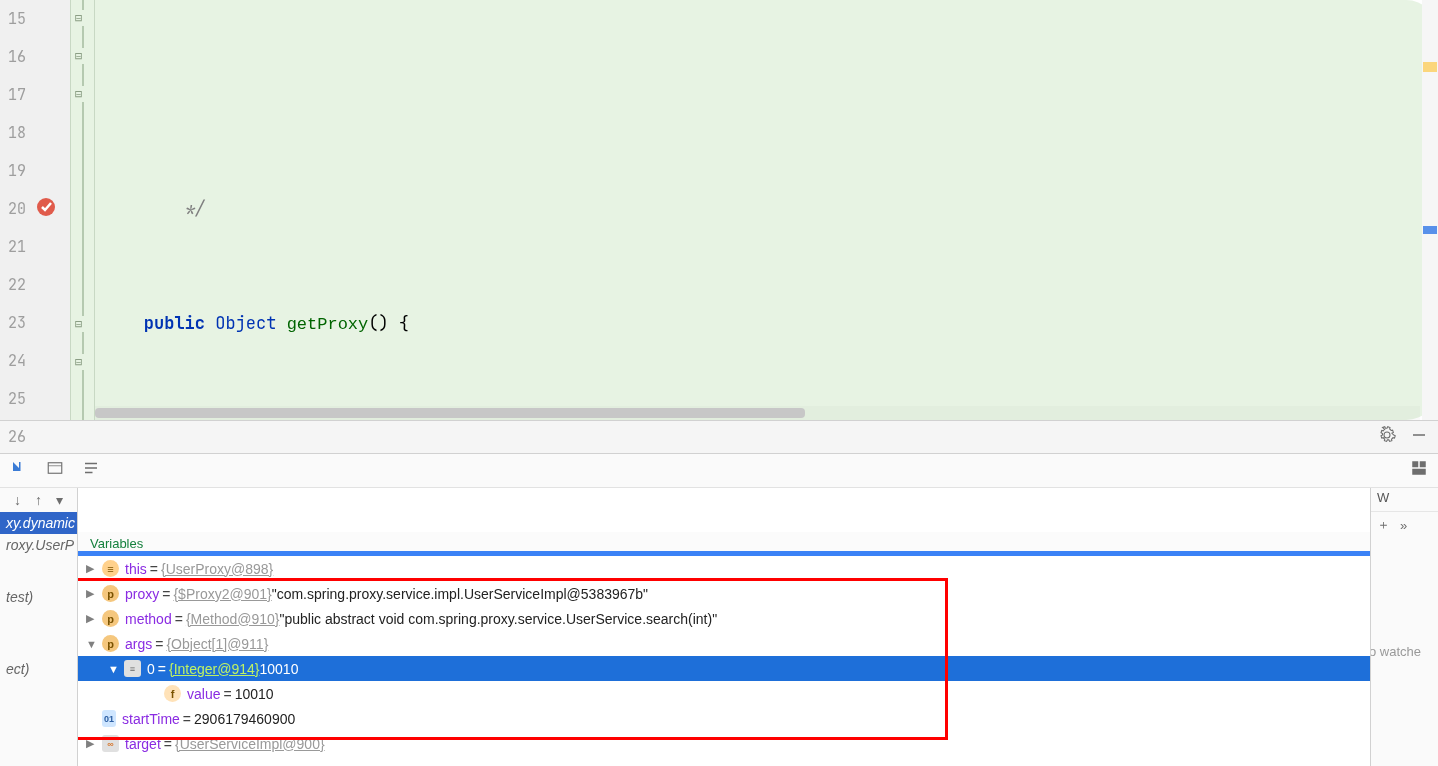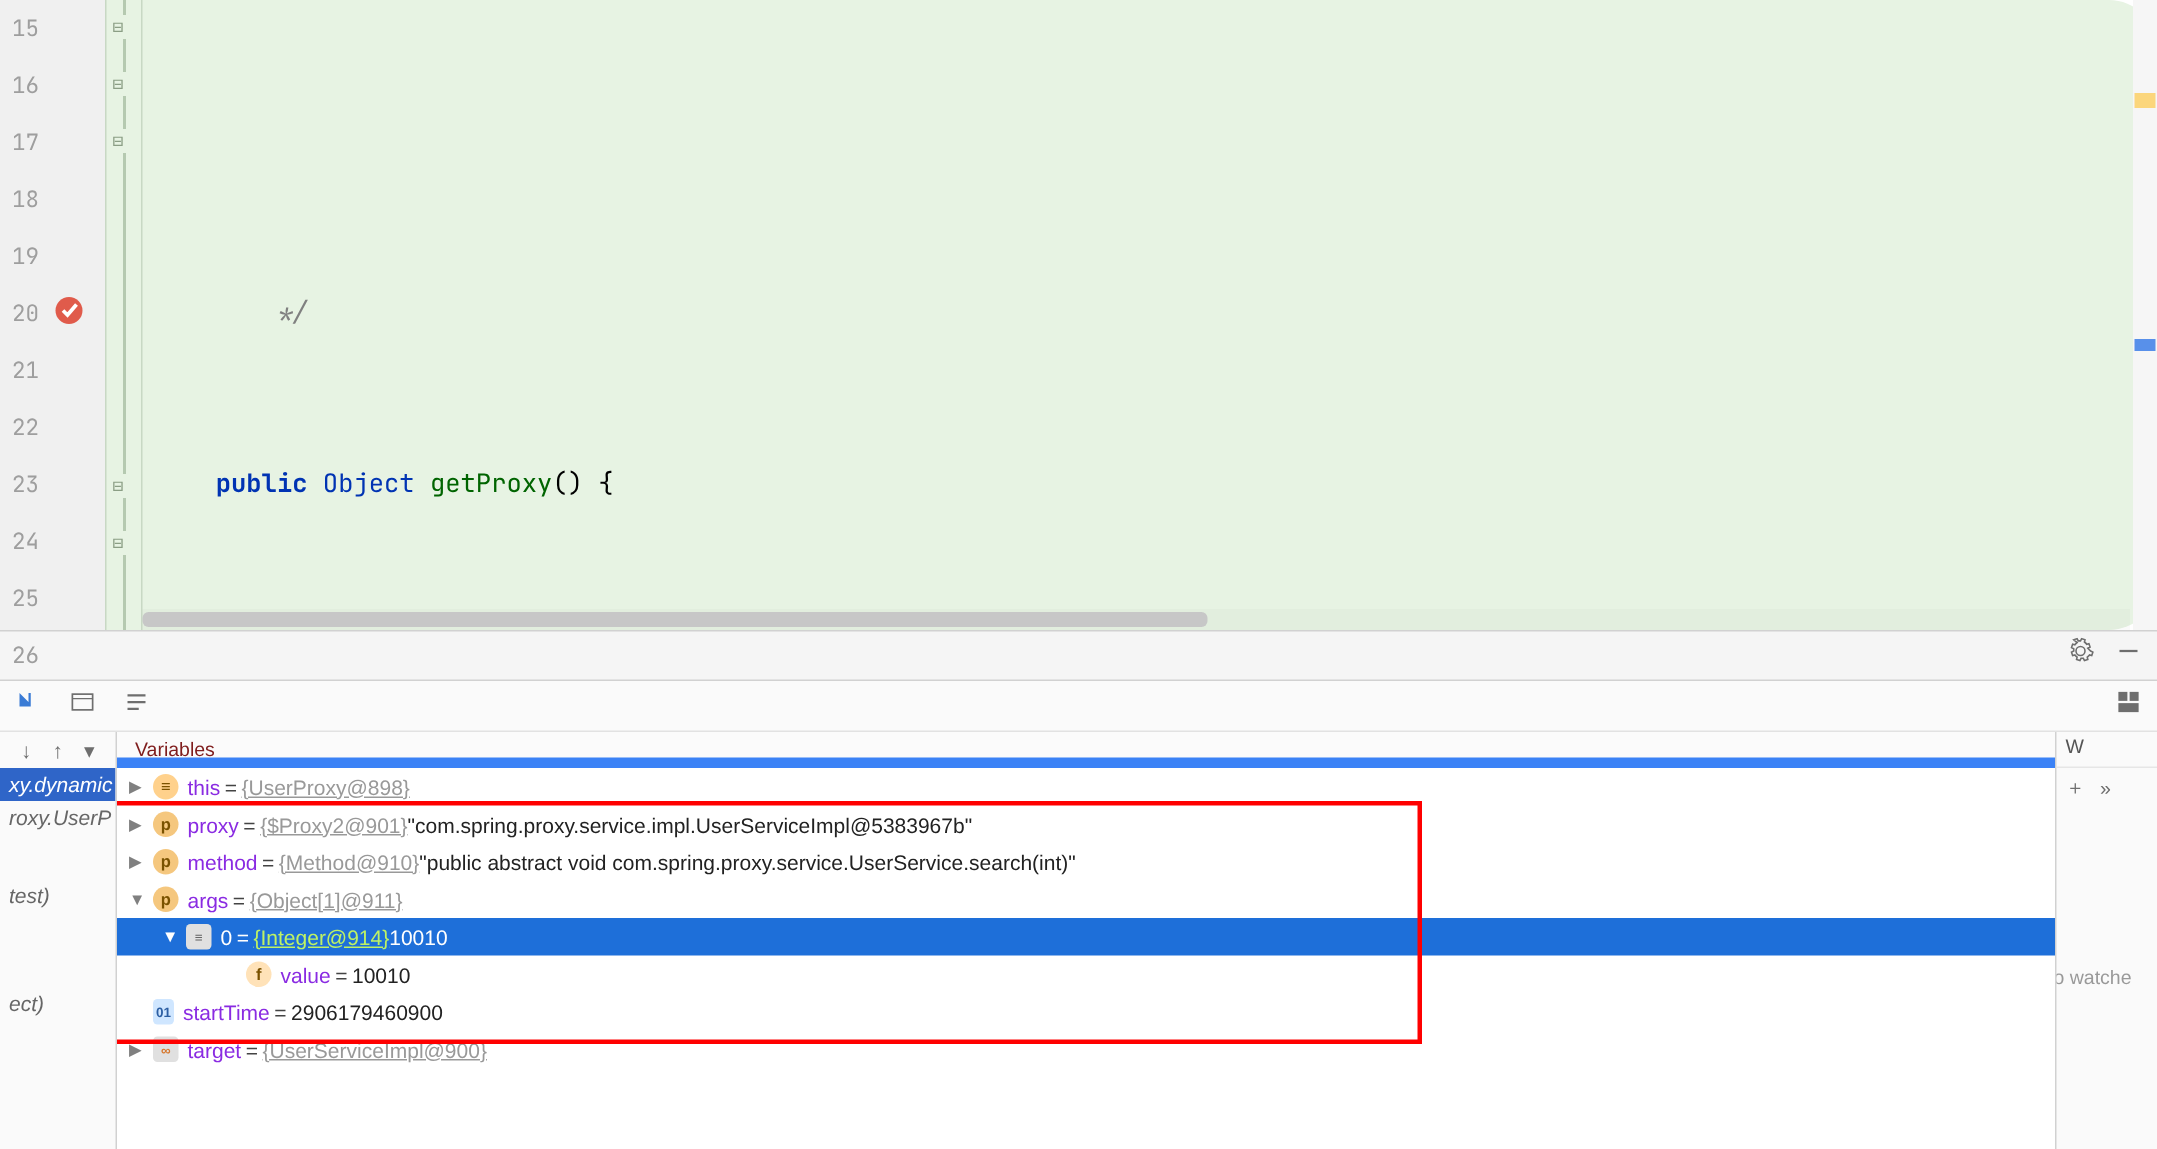--- a/index.html
+++ b/index.html
@@ -61,21 +61,21 @@
     line-height: 38px;
     white-space: pre;
   }
   .code-line {
     height: 38px;
     padding-left: 8px;
   }
 
   .kw { color: #0033b3; font-weight: bold; }
   .type { color: #0033b3; font-weight: normal; }
-  .fn { color: #006400; }
+  .fn { color: #006400; font-family: Liberation Mono, monospace; }
   .cmt { color: #808080; font-style: italic; }
 
   .bp-icon {
     position: absolute;
     left: 4px;
     width: 24px; height: 24px;
   }
 
   .hscroll {
     position: absolute;
@@ -151,24 +151,25 @@
   .frame-item.dim { font-style: italic; }
 
   .vars-col {
     flex: 1;
     display: flex; flex-direction: column;
     position: relative;
   }
   .vars-header {
     height: 24px; line-height: 24px;
     padding-left: 12px;
-    color: #7f1d1d;
-    border-bottom: 7px solid #3b82f6;
+    color: #15803d;
+    border-bottom: 5px solid #3b82f6;
     background: #fbfbfb;
     font-size: 13px;
+    margin-top: 44px;
   }
   .vars-tree {
     flex: 1;
     overflow: hidden;
     position: relative;
   }
   .var-row {
     display: flex; align-items: center;
     height: 25px;
     padding-left: 8px;

